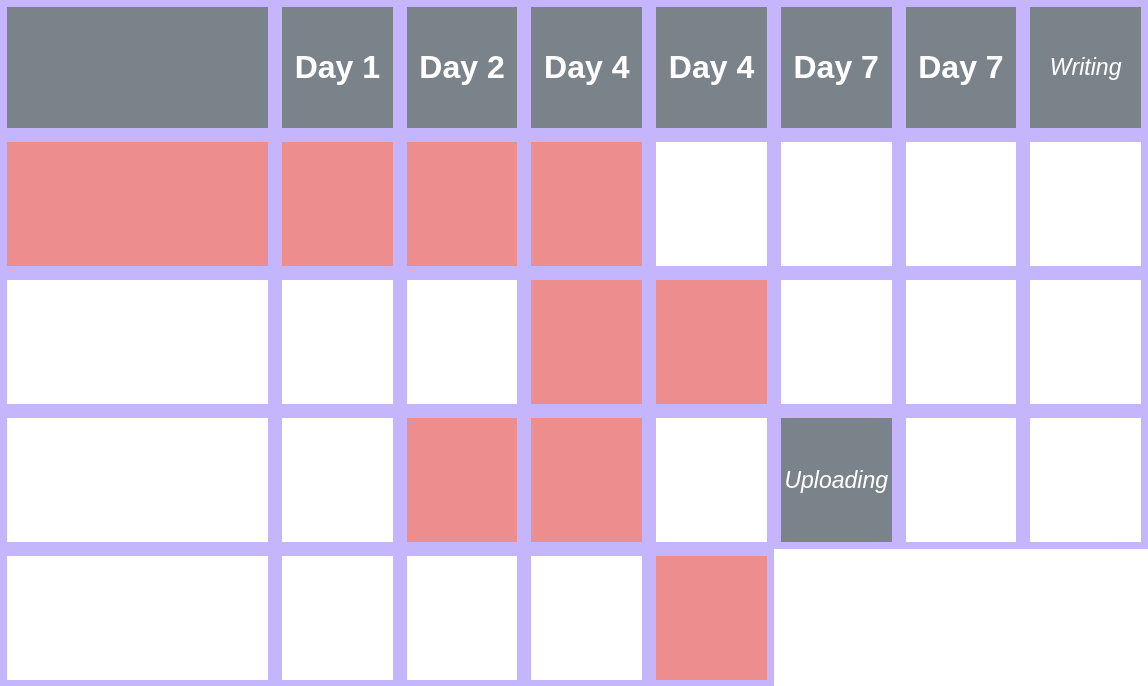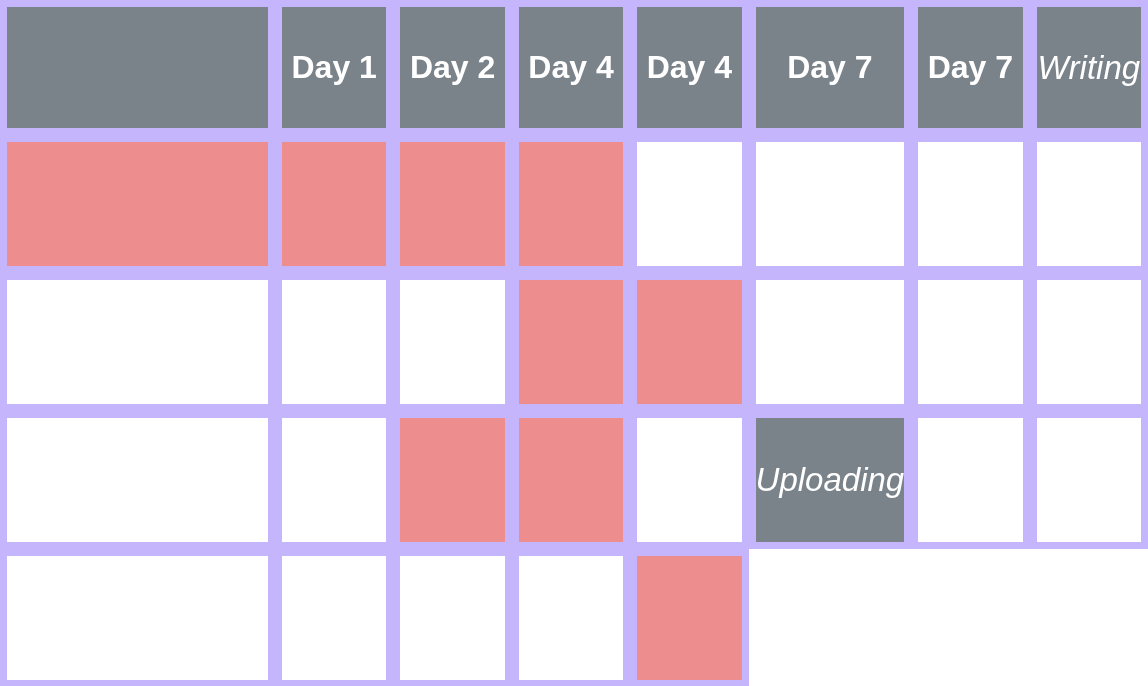--- a/index.html
+++ b/index.html
@@ -31,21 +31,21 @@
       color: #fff;
       font-size: 32px;
       font-weight: bold;
     }
     .corner-cell {
       background-color: #7a828a;
     }
     .task-cell {
       background-color: #7a828a;
       color: #fff;
-      font-size: 33px;
+      font-size: 23px;
       font-style: italic;
     }
     .data-cell {
       background-color: #fff;
     }
     .data-cell.filled {
       background-color: #ed8d8d;
     }
   </style>
 </head>

